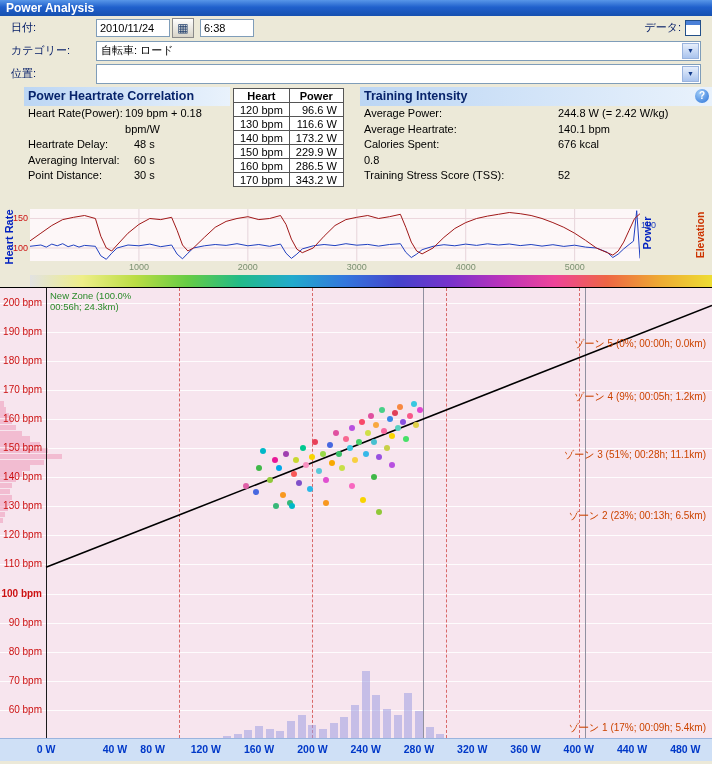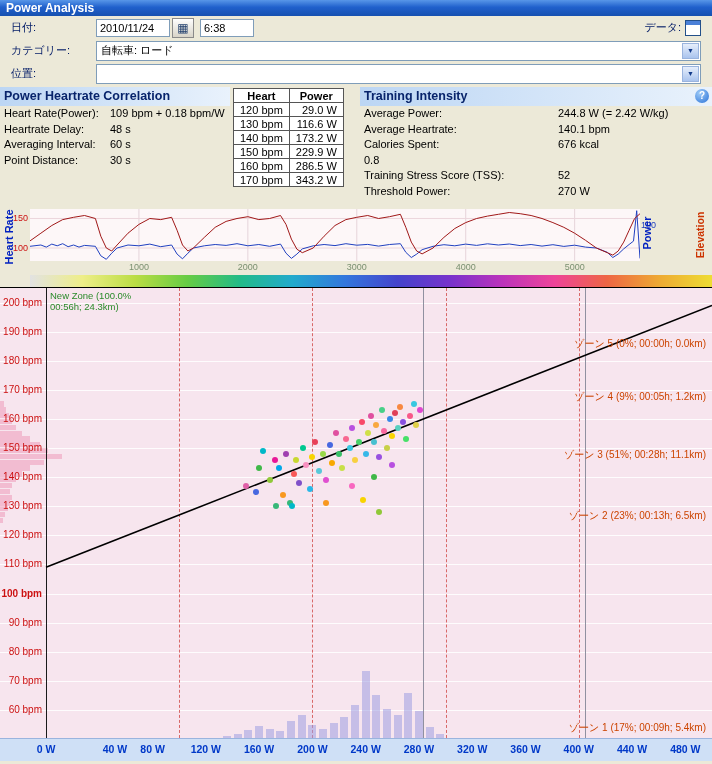--- a/index.html
+++ b/index.html
@@ -25,21 +25,21 @@
     background:linear-gradient(180deg,#4a80d8 0 4px,#fff 4px 100%); }
   .combo { flex:1; height:20px; border:1px solid #7f9db9; background:#fff; font-size:11px;
     display:flex; align-items:center; padding:0 22px 0 4px; position:relative; }
   .arrow { position:absolute; right:1px; top:1px; bottom:1px; width:17px;
     background:linear-gradient(#e6eefb,#aac4ee); border:1px solid #9ab4de;
     display:flex; align-items:center; justify-content:center; font-size:7px; color:#123a8a; }
 
   
   .panels { position:relative; height:118px; margin-top:2px; }
   .panel { position:absolute; top:0; }
-  .corr { left:0; width:230px; }
+  .corr { left:0; width:230px;padding-left:24px; }
   .ti { left:360px; right:0; }
   .phead { height:19px; background:linear-gradient(90deg,#bcd6f4,#e9f2fc);
     color:#08246b; font-weight:bold; font-size:12.5px; padding:2px 4px; position:relative; }
   .prow { display:flex; font-size:11px; line-height:15.5px; padding-left:4px; color:#000; }
   .corr .plbl { width:106px; }
   .ti .plbl { width:194px; }
   .help { position:absolute; right:3px; top:2px; width:14px; height:14px; border-radius:50%;
     background:radial-gradient(circle at 35% 30%,#9ecbf7,#2a72d8); color:#fff;
     font-size:10px; font-weight:bold; text-align:center; line-height:14px; cursor:pointer; }
   .hpt { position:absolute; left:233px; top:1px; border-collapse:collapse; font-size:11px;
@@ -140,21 +140,21 @@
     <table class="hpt">
       <thead>
         <tr>
             <th>Heart</th>
             <th>Power</th>
           </tr>
       </thead>
       <tbody>
         <tr>
             <td>120 bpm</td>
-            <td>29.0 W</td>
+            <td>96.6 W</td>
           </tr>
         <tr>
             <td>130 bpm</td>
             <td>116.6 W</td>
           </tr>
         <tr>
             <td>140 bpm</td>
             <td>173.2 W</td>
           </tr>
         <tr>
@@ -188,24 +188,20 @@
       <div class="prow">
           <span class="plbl">Calories Spent:</span>
           <span class="pval">676 kcal</span>
         </div>
       <div class="prow">
           <span class="pval">0.8</span>
         </div>
       <div class="prow">
           <span class="plbl">Training Stress Score (TSS):</span>
           <span class="pval">52</span>
-        </div>
-      <div class="prow">
-          <span class="plbl">Threshold Power:</span>
-          <span class="pval">270 W</span>
         </div>
     </div>
   </div>
 
   <div class="strip">
     <span class="vlabel hr-vlabel">Heart Rate</span>
     <span class="ltick" style="top: 8.45455px;">150</span>
     <span class="ltick" style="top: 38px;">100</span>
     <svg id="strip-svg" width="610" height="52">
         <line x1="108.92857142857143" y1="0" x2="108.92857142857143" y2="52" stroke="#e6d4da"></line>

